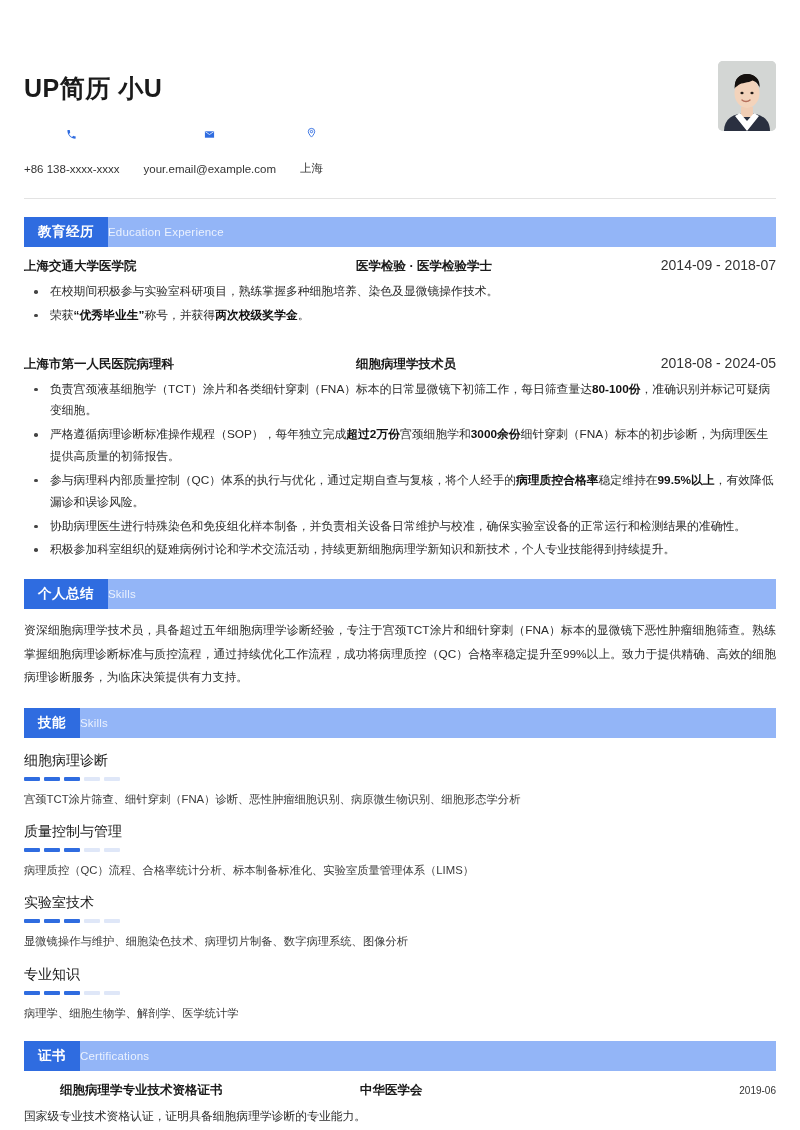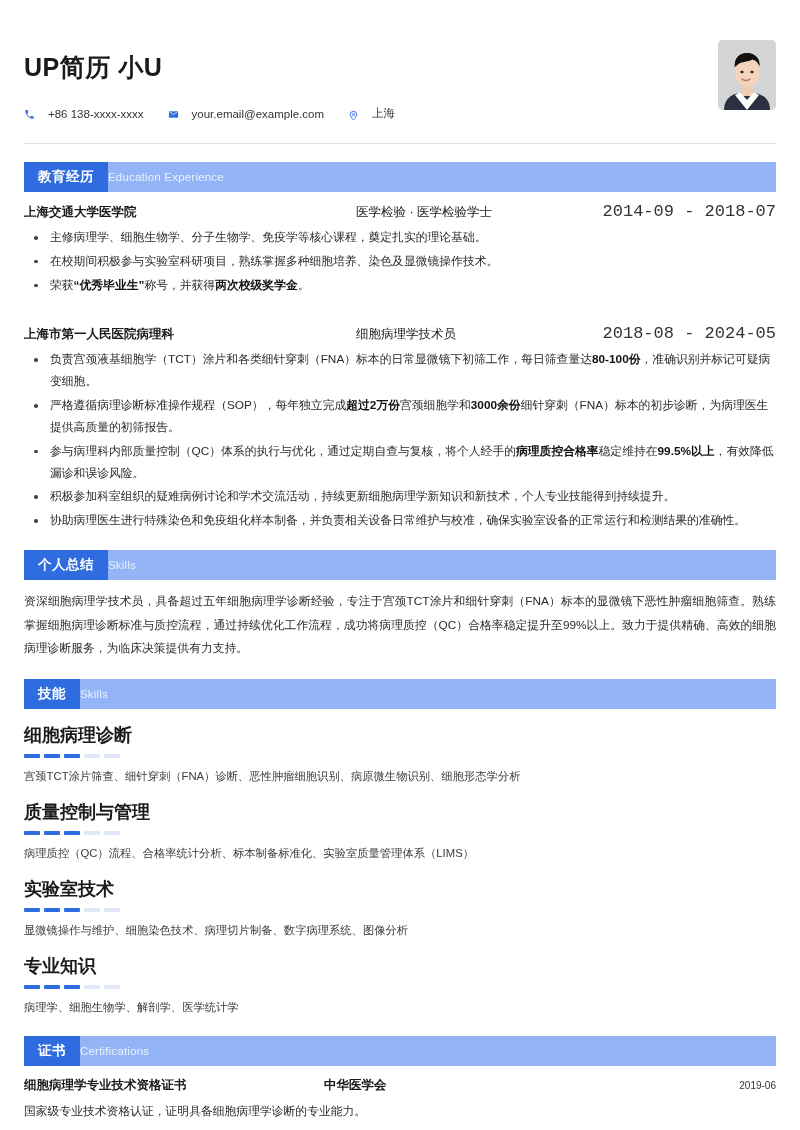--- a/index.html
+++ b/index.html
@@ -16,42 +16,44 @@
     position: relative;
     overflow: hidden;
   }
 
   
   .header {
     display: flex;
     align-items: flex-start;
     justify-content: space-between;
     padding: 38px 0 0 0;
+    margin-top: 21px;
   }
   .header-left { padding-top: 14px; }
   .name {
     font-size: 25px;
     font-weight: 700;
     color: #1a1a1a;
     letter-spacing: 0.5px;
     line-height: 1.2;
   }
   .contact-row {
     display: flex;
     align-items: center;
     gap: 24px;
     margin-top: 24px;
     font-size: 11.5px;
     color: #333333;
   }
   .contact-item {
     display: flex;
-    align-items: flex-end;
-    gap: 13px;
+    align-items: center;
+    gap: 23px;
     white-space: nowrap;
+    flex-direction: column;
   }
   .contact-item svg { display: block; flex: none; }
   .avatar {
     width: 58px;
     height: 70px;
     border-radius: 5px;
     overflow: hidden;
     flex: none;
     margin-top: 2px;
     background: #d6d8d6;
@@ -95,28 +97,27 @@
 
   
   .entry { padding-top: 10px; }
   .entry-head {
     display: flex;
     align-items: baseline;
     font-size: 12.5px;
     color: #1a1a1a;
   }
   .e-org { font-weight: 700; width: 300px; }
-  .e-role { font-weight: 400; flex: 1; padding-left: 32px; }
+  .e-role { font-weight: 700; flex: 1; padding-left: 32px; }
   .e-date {
     font-weight: 400;
     color: #333;
     text-align: center;
     white-space: nowrap;
-    font-size: 17px;
-    font-family: Liberation Mono, monospace;
+    font-size: 14px;
   }
 
   ul.bullets { list-style: none; margin-top: 6px; }
   ul.bullets li {
     position: relative;
     padding-left: 26px;
     font-size: 11.8px;
     line-height: 1.85;
     color: #2b2b2b;
     margin-bottom: 2px;
@@ -139,22 +140,22 @@
     font-size: 11.8px;
     line-height: 2.0;
     color: #2b2b2b;
     text-align: justify;
   }
 
   
   .skill { margin-top: 14px; }
   .skill:first-child { margin-top: 12px; }
   .skill-name {
-    font-size: 18px;
-    font-weight: 700;
+    font-size: 14px;
+    font-weight: 400;
     color: #1a1a1a;
   }
   .skill-bar {
     display: flex;
     gap: 4px;
     margin-top: 7px;
   }
   .seg {
     width: 16px;
     height: 4px;
@@ -169,20 +170,21 @@
     line-height: 1.7;
   }
 
   
   .cert { padding-top: 11px; }
   .cert-head {
     display: flex;
     align-items: baseline;
     font-size: 12.5px;
     color: #1a1a1a;
+    margin-left: 36px;
   }
   .c-name { font-weight: 700; width: 300px; }
   .c-issuer { font-weight: 700; flex: 1; }
   .c-date {
     font-weight: 400;
     font-size: 10px;
     color: #333;
     text-align: right;
     white-space: nowrap;
   }
@@ -259,41 +261,40 @@
       <div class="sec-en">Education Experience</div>
     </div>
 
     <div class="entry">
       <div class="entry-head">
         <div class="e-org">上海交通大学医学院</div>
         <div class="e-role">医学检验 · 医学检验学士</div>
         <div class="e-date">2014-09 - 2018-07</div>
       </div>
       <ul class="bullets">
-        <li><span>主修病理学、细胞生物学、分子生物学、免疫学等核心课程，奠定扎实的理论基础。</span></li>
         <li><span>在校期间积极参与实验室科研项目，熟练掌握多种细胞培养、染色及显微镜操作技术。</span></li>
         <li><span>荣获<b>“优秀毕业生”</b>称号，并获得<b>两次校级奖学金</b>。</span></li>
       </ul>
     </div>
   </div>
 
   <div class="section">
 
     <div class="entry">
       <div class="entry-head">
         <div class="e-org">上海市第一人民医院病理科</div>
         <div class="e-role">细胞病理学技术员</div>
         <div class="e-date">2018-08 - 2024-05</div>
       </div>
       <ul class="bullets">
         <li><span>负责宫颈液基细胞学（TCT）涂片和各类细针穿刺（FNA）标本的日常显微镜下初筛工作，每日筛查量达<b>80-100份</b>，准确识别并标记可疑病变细胞。</span></li>
         <li><span>严格遵循病理诊断标准操作规程（SOP），每年独立完成<b>超过2万份</b>宫颈细胞学和<b>3000余份</b>细针穿刺（FNA）标本的初步诊断，为病理医生提供高质量的初筛报告。</span></li>
         <li><span>参与病理科内部质量控制（QC）体系的执行与优化，通过定期自查与复核，将个人经手的<b>病理质控合格率</b>稳定维持在<b>99.5%以上</b>，有效降低漏诊和误诊风险。</span></li>
+        <li><span>协助病理医生进行特殊染色和免疫组化样本制备，并负责相关设备日常维护与校准，确保实验室设备的正常运行和检测结果的准确性。</span></li>
         <li><span>积极参加科室组织的疑难病例讨论和学术交流活动，持续更新细胞病理学新知识和新技术，个人专业技能得到持续提升。</span></li>
-        <li><span>协助病理医生进行特殊染色和免疫组化样本制备，并负责相关设备日常维护与校准，确保实验室设备的正常运行和检测结果的准确性。</span></li>
       </ul>
     </div>
   </div>
 
   <div class="section">
     <div class="sec-bar">
       <div class="sec-cn">个人总结</div>
       <div class="sec-en">Skills</div>
     </div>
     <div class="profile-text">资深细胞病理学技术员，具备超过五年细胞病理学诊断经验，专注于宫颈TCT涂片和细针穿刺（FNA）标本的显微镜下恶性肿瘤细胞筛查。熟练掌握细胞病理诊断标准与质控流程，通过持续优化工作流程，成功将病理质控（QC）合格率稳定提升至99%以上。致力于提供精确、高效的细胞病理诊断服务，为临床决策提供有力支持。</div>

